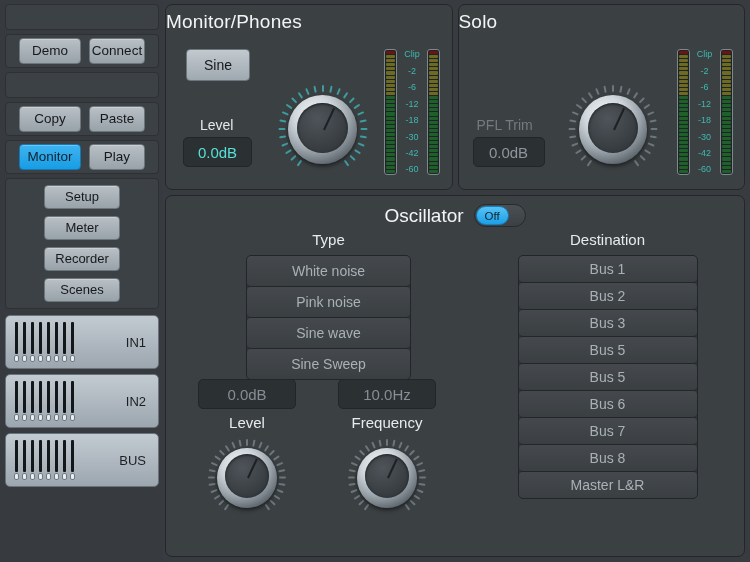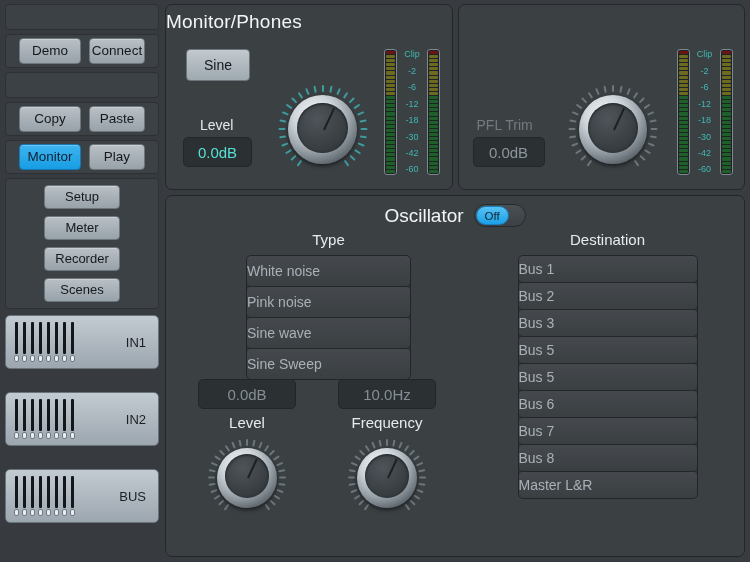--- a/index.html
+++ b/index.html
@@ -62,21 +62,21 @@
   .btn.nav { width:76px; font-size:13px; padding:3px 0; }
 
   .strip {
     height:54px;
     background:linear-gradient(#c3cbd2,#9ca6ae);
     border:1px solid #6a737a;
     border-radius:5px;
     display:flex; align-items:center;
     padding:0 8px;
     position:relative;
-    margin-bottom:23px;
+    margin-bottom:5px;
   }
   .strip-faders { display:flex; gap:3px; align-items:flex-end; }
   .fader { width:5px; height:40px; position:relative; }
   .fader-track {
     position:absolute; left:1px; top:0; width:3px; height:32px;
     background:#14171a; border-radius:1px;
   }
   .fader-knob {
     position:absolute; left:0; bottom:0; width:5px; height:7px;
     background:#e9eef2; border:1px solid #6f787f; border-radius:2px;
@@ -221,21 +221,21 @@
     border:1px solid #22262a;
     border-radius:5px;
     overflow:hidden;
     background:#2f3437;
   }
   .list-item {
     background:linear-gradient(#45494d,#3a3f42);
     border-bottom:1px solid #23272a;
     color:#a9b1b7;
     font-size:14px;
-    text-align:left;
+    text-align:center;
     padding:7px 0;
     border-radius:4px;
   }
   .list-item:last-child { border-bottom:none; }
   .list.type { width:165px; margin:0 auto; }
   .list.dest { width:180px; margin:0 auto; }
   .list.dest .list-item { padding:5px 0; }
 
   .osc-ctl {
     position:absolute; display:flex; flex-direction:column; align-items:center;
@@ -520,20 +520,21 @@
               <div class="seg" style="background: rgb(31, 95, 42);"></div>
               <div class="seg" style="background: rgb(31, 95, 42);"></div>
               <div class="seg" style="background: rgb(31, 95, 42);"></div>
               <div class="seg" style="background: rgb(31, 95, 42);"></div>
               <div class="seg" style="background: rgb(31, 95, 42);"></div>
             </div>
         </div>
       </div>
 
       <div class="panel solo">
+        <div class="panel-title">Solo</div>
 
 
         <div class="lev-label" style="left:18px; top:112px; color:#727b81;">PFL Trim</div>
         <div class="lev-value gray-val" style="left:14px; top:132px; width:72px; height:30px;">0.0dB</div>
 
         <div class="knob" id="soloKnob" style="left:108px; top:78px; width:93px; height:93px;">
           <div class="ticks">
               <div class="tick" style="transform: rotate(-145deg); transform-origin: 50% 44.5px;"></div>
               <div class="tick" style="transform: rotate(-133.846deg); transform-origin: 50% 44.5px;"></div>
               <div class="tick" style="transform: rotate(-122.692deg); transform-origin: 50% 44.5px;"></div>

